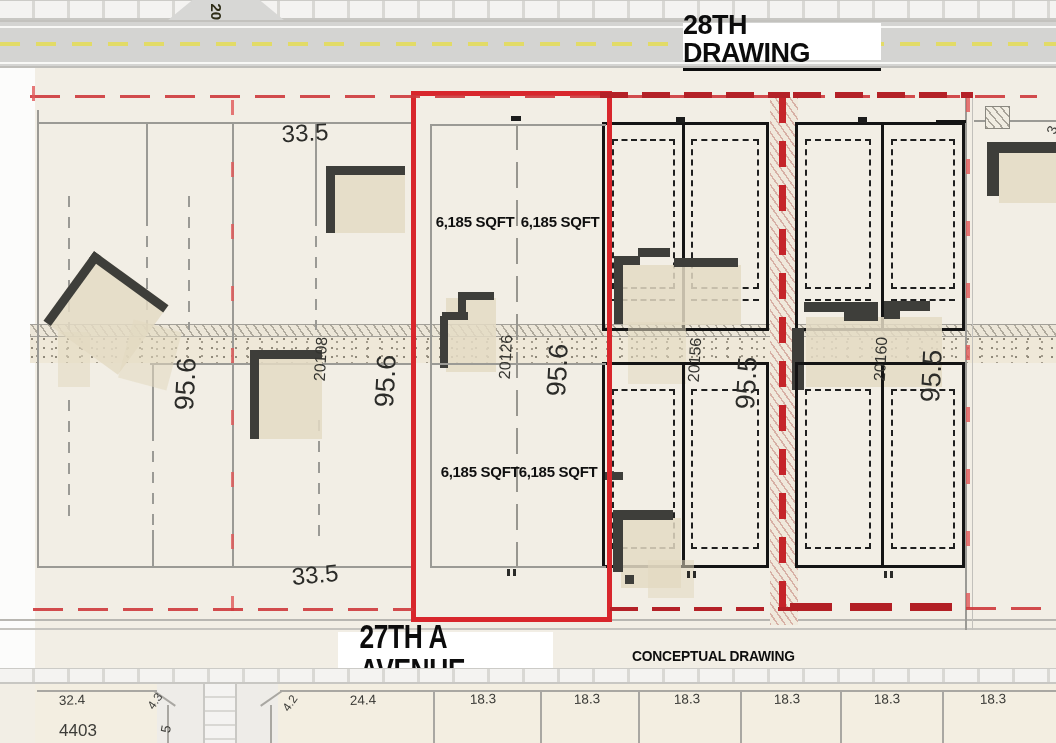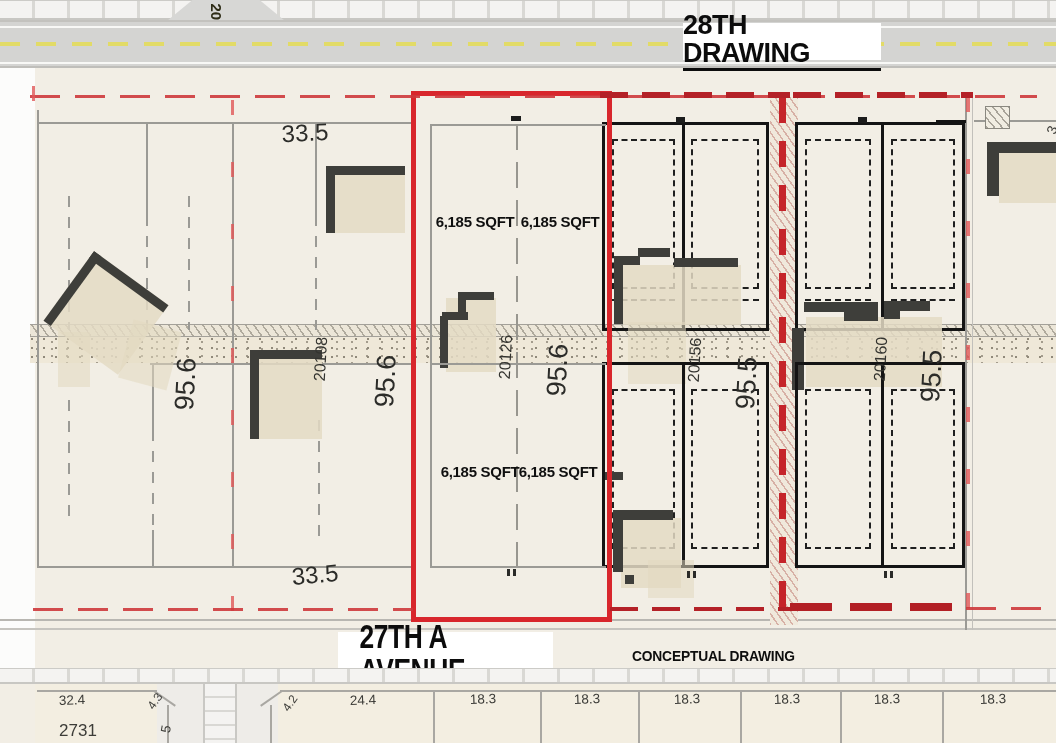--- a/index.html
+++ b/index.html
@@ -223,21 +223,21 @@
   <div class="abs" style="left:433px;top:692px;width:2px;height:51px;background:#a9a7a2;"></div>
   <div class="abs" style="left:540px;top:692px;width:2px;height:51px;background:#a9a7a2;"></div>
   <div class="abs" style="left:638px;top:692px;width:2px;height:51px;background:#a9a7a2;"></div>
   <div class="abs" style="left:740px;top:692px;width:2px;height:51px;background:#a9a7a2;"></div>
   <div class="abs" style="left:840px;top:692px;width:2px;height:51px;background:#a9a7a2;"></div>
   <div class="abs" style="left:942px;top:692px;width:2px;height:51px;background:#a9a7a2;"></div>
 
   <div class="lbl smallnum" style="left:72px;top:700px;transform:translate(-50%,-50%) rotate(-2deg);">32.4</div>
   <div class="lbl smallnum" style="left:155px;top:701px;transform:translate(-50%,-50%) rotate(-55deg);font-size:12px;">4.3</div>
   <div class="lbl smallnum" style="left:166px;top:729px;transform:translate(-50%,-50%) rotate(-80deg);">5</div>
-  <div class="lbl" style="left:78px;top:731px;transform:translate(-50%,-50%);font-size:17px;color:#3c3c38;">2731</div>
+  <div class="lbl" style="left:78px;top:731px;transform:translate(-50%,-50%);font-size:17px;color:#3c3c38;">4403</div>
   <div class="lbl smallnum" style="left:290px;top:703px;transform:translate(-50%,-50%) rotate(-55deg);font-size:12px;">4.2</div>
   <div class="lbl smallnum" style="left:363px;top:700px;transform:translate(-50%,-50%) rotate(-2deg);">24.4</div>
   <div class="lbl smallnum" style="left:483px;top:699px;transform:translate(-50%,-50%) rotate(-2deg);">18.3</div>
   <div class="lbl smallnum" style="left:587px;top:699px;transform:translate(-50%,-50%) rotate(-2deg);">18.3</div>
   <div class="lbl smallnum" style="left:687px;top:699px;transform:translate(-50%,-50%) rotate(-2deg);">18.3</div>
   <div class="lbl smallnum" style="left:787px;top:699px;transform:translate(-50%,-50%) rotate(-2deg);">18.3</div>
   <div class="lbl smallnum" style="left:887px;top:699px;transform:translate(-50%,-50%) rotate(-2deg);">18.3</div>
   <div class="lbl smallnum" style="left:993px;top:699px;transform:translate(-50%,-50%) rotate(-2deg);">18.3</div>
 
 </div>

